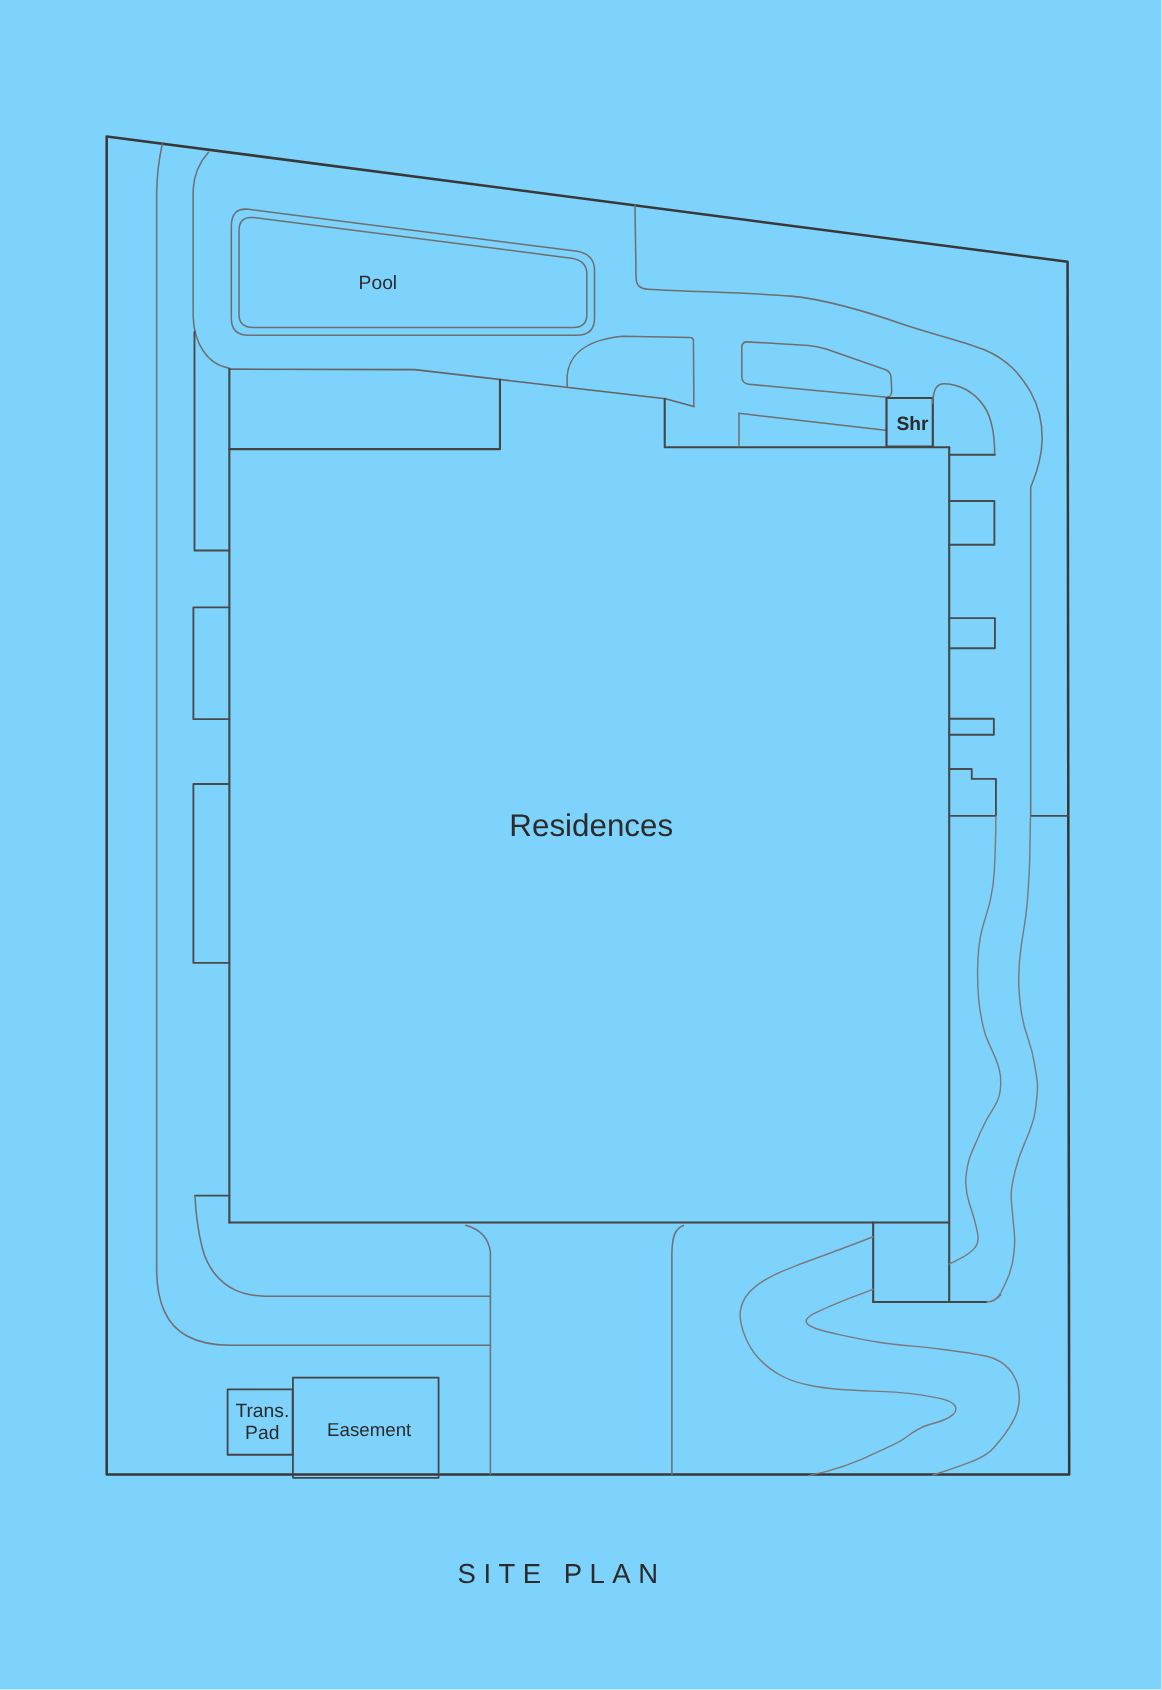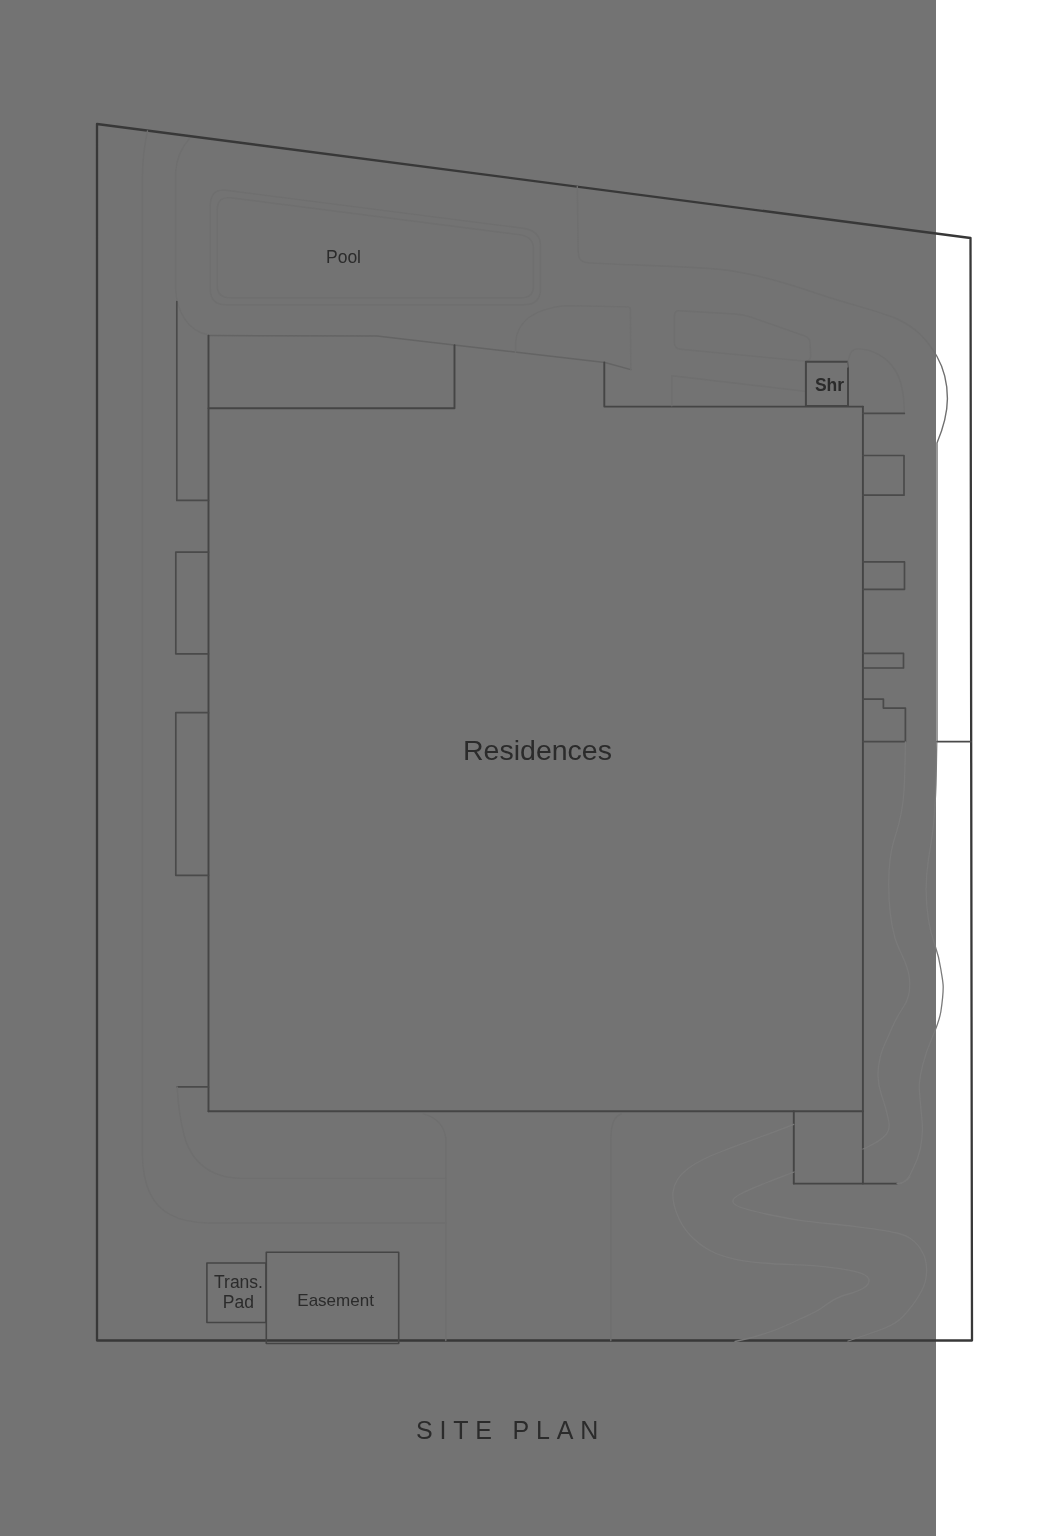--- a/index.html
+++ b/index.html
@@ -1,16 +1,16 @@
 <!DOCTYPE html>
 <html><head>
 <meta charset="utf-8">
 <style>
   html,body{margin:0;padding:0;background:#ffffff;}
-  .page{width:936px;height:1536px;position:relative;background:#737373;}
+  .page{width:1056px;height:1536px;position:relative;background:#7dd3fc;}
   svg{position:absolute;top:0;left:0;}
   text{font-family:"Liberation Sans", sans-serif;fill:#2b2b2b;}
 </style>
 </head>
 <body>
 <div class="page">
 <svg width="1056" height="1536" viewBox="0 0 1056 1536" style="filter:blur(0.5px)">
   <g fill="none" stroke-linecap="round" stroke-linejoin="round">
 
   <path d="M97,124 L970.5,238 L972,1340.5 L97,1340.5 Z" stroke="#383838" stroke-width="2.3"></path>

